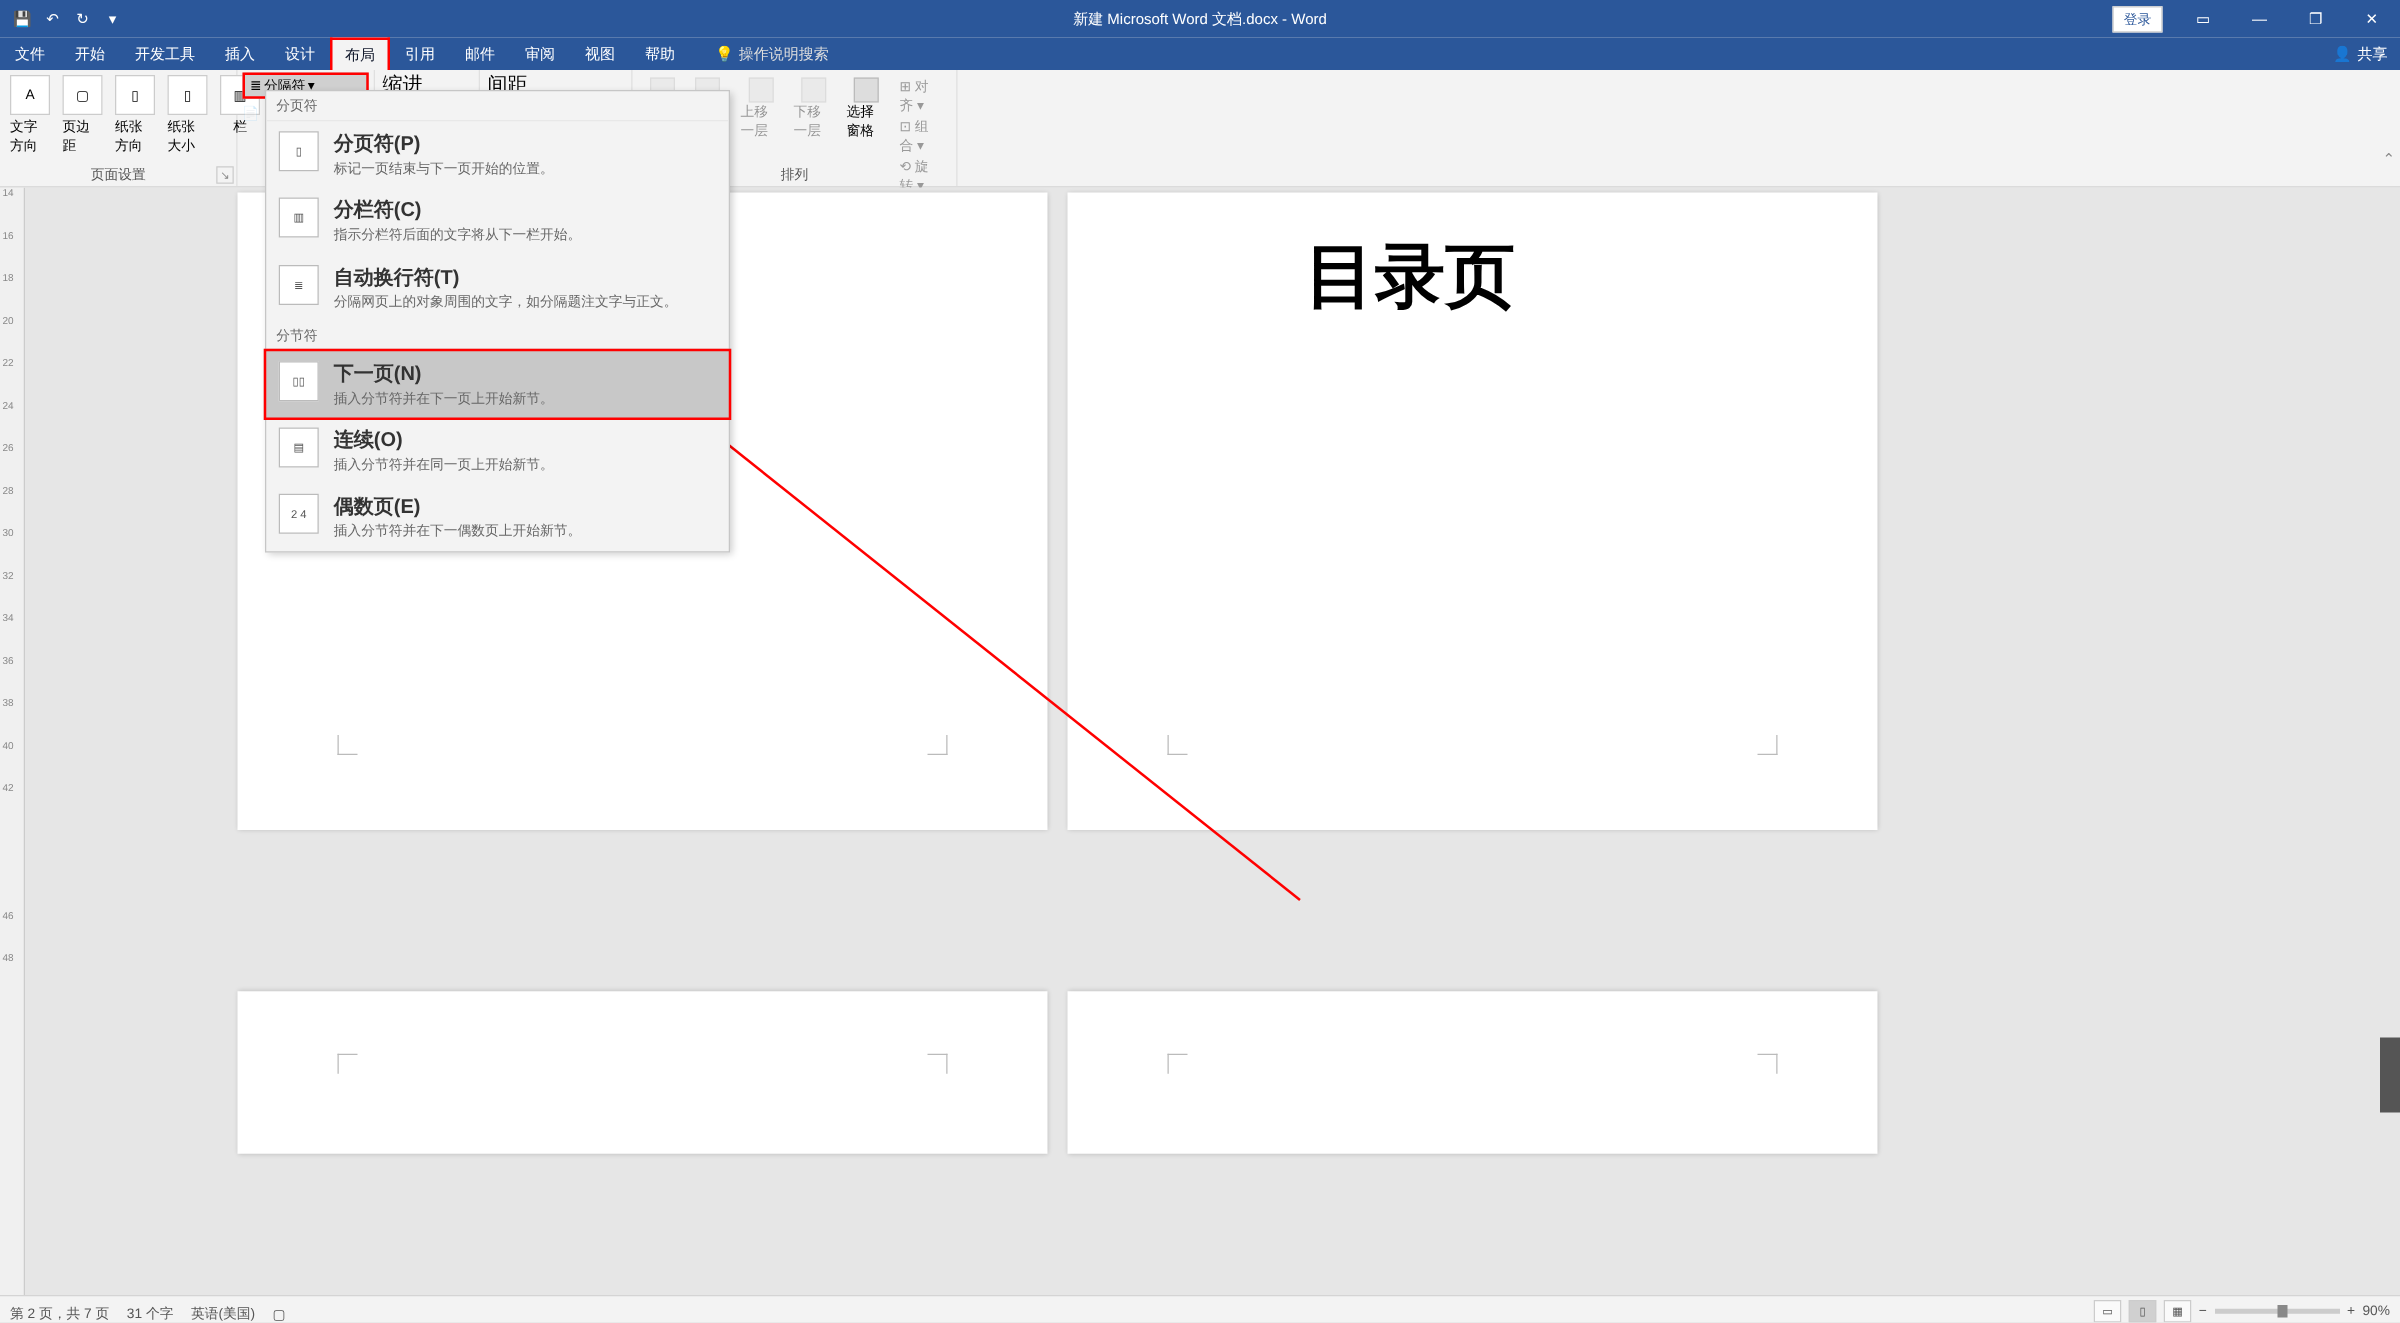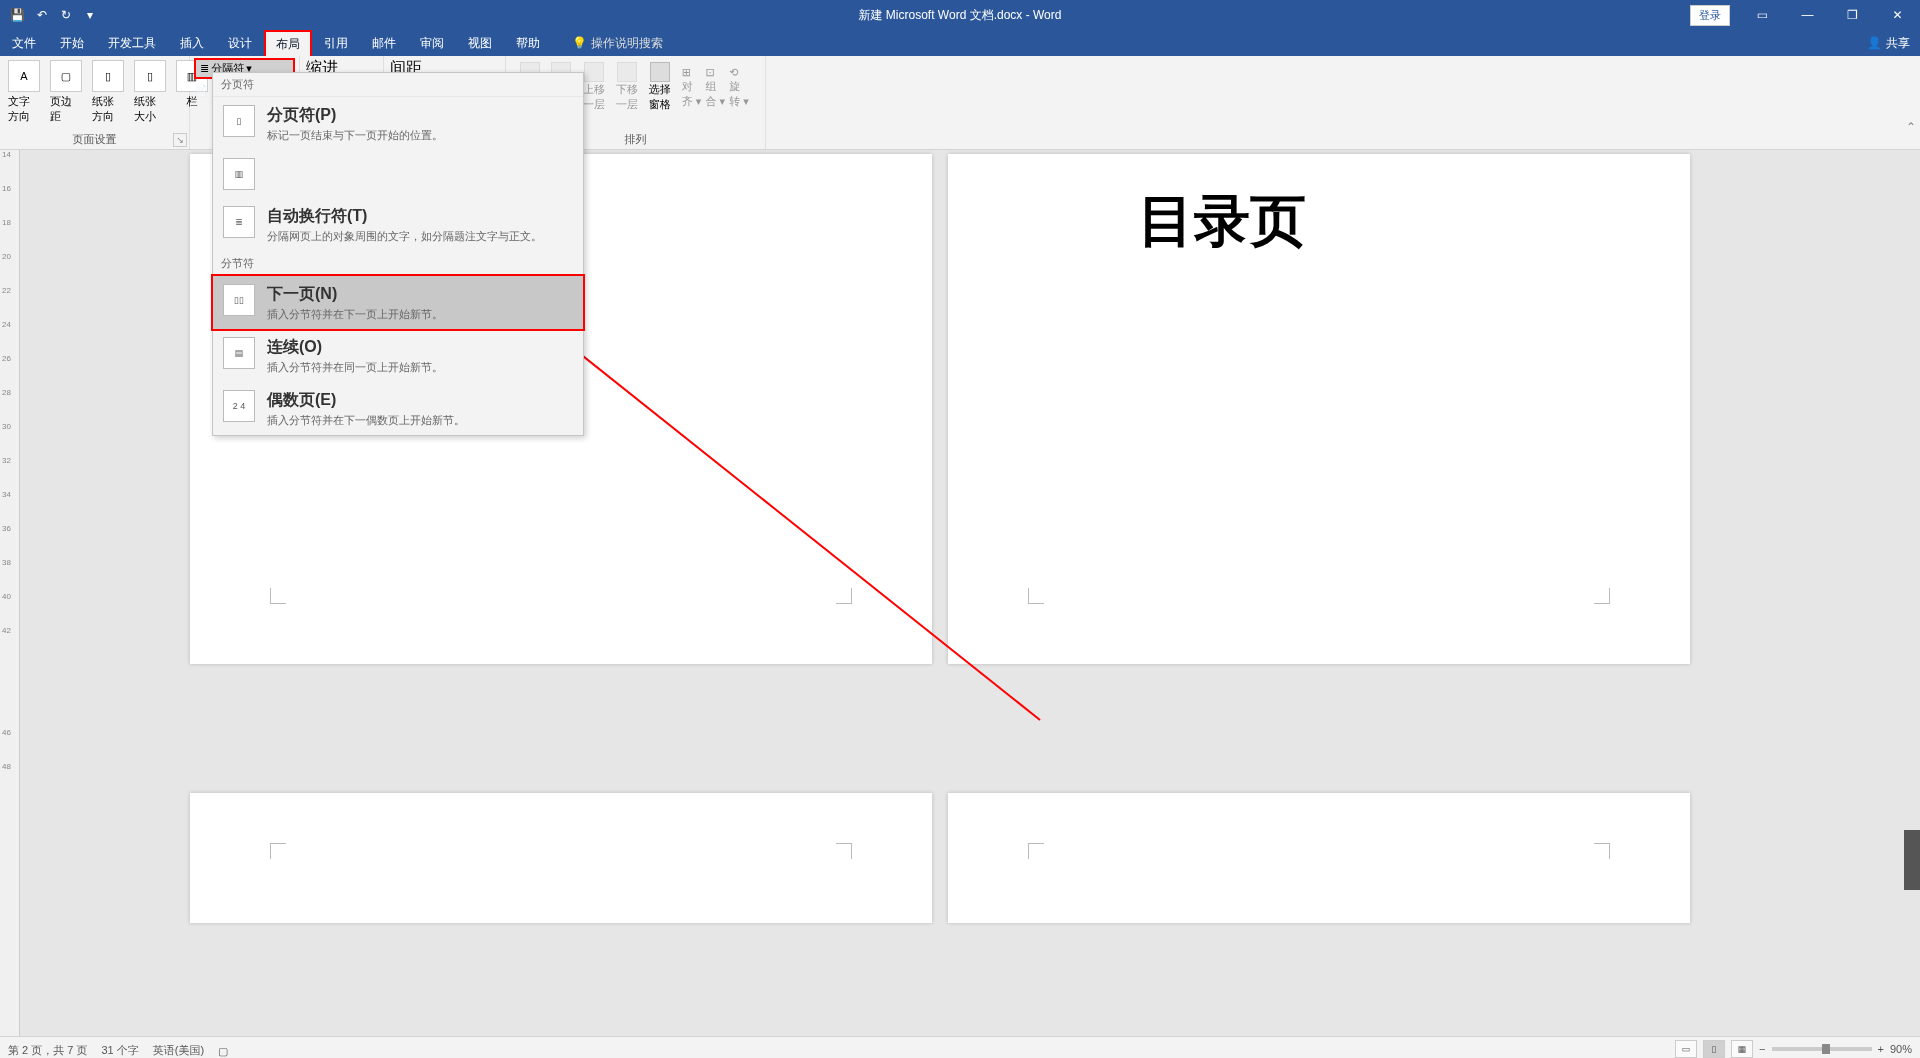--- a/index.html
+++ b/index.html
@@ -36,41 +36,41 @@
 .indent-spacing { padding: 2px 6px; }
 .indent-spacing .label-top { font-size: 16px; margin-bottom: 2px; }
 .spinner { display: flex; align-items: center; gap: 2px; }
 .spinner input { width: 44px; height: 18px; font-size: 11px; border: 1px solid #ccc; padding: 0 2px; }
 .spinner-btns { display: flex; flex-direction: column; }
 .spinner-btns div { width: 12px; height: 8px; border: 1px solid #ccc; font-size: 7px; line-height: 6px; text-align: center; background: #f9f9f9; }
 
 .arrange-group { display: flex; gap: 2px; padding: 2px 6px; }
 .arrange-btn { display: flex; flex-direction: column; align-items: center; opacity: 0.4; padding: 2px 4px; }
 .arrange-btn .ic { width: 20px; height: 20px; background: #ddd; border: 1px solid #bbb; }
-.arrange-side { display: flex; gap: 2px; font-size: 11px; color: #999; padding: 2px 4px; align-items: center; }
+.arrange-side { display: flex; flex-direction: column; gap: 2px; font-size: 11px; color: #999; padding: 2px 4px; }
 
 .dialog-launcher { position: absolute; bottom: 2px; right: 2px; width: 14px; height: 14px; border: 1px solid #ccc; font-size: 9px; text-align: center; line-height: 12px; color: #888; cursor: pointer; }
 
 
 .dropdown { position: absolute; left: 212px; top: 72px; width: 372px; background: #f3f3f3; border: 1px solid #c6c6c6; box-shadow: 2px 2px 6px rgba(0,0,0,0.2); z-index: 100; font-size: 12px; }
 .dd-header { padding: 4px 8px; color: #666; font-size: 11px; border-bottom: 1px solid #e8e8e8; }
 .dd-item { display: flex; padding: 8px 10px; gap: 12px; cursor: pointer; }
 .dd-item.highlighted { background: #c8c8c8; border: 2px solid #ff0000; margin: -2px; position: relative; z-index: 2; }
 .dd-icon { width: 32px; height: 32px; flex-shrink: 0; background: #fff; border: 1px solid #bbb; display: flex; align-items: center; justify-content: center; font-size: 9px; color: #555; }
 .dd-text { flex: 1; }
 .dd-title { font-weight: bold; font-size: 16px; color: #333; margin-bottom: 2px; }
 .dd-desc { font-size: 11px; color: #666; line-height: 1.3; }
 
 
 .doc-area { position: absolute; top: 150px; left: 0; right: 0; bottom: 22px; background: #e6e6e6; overflow: hidden; }
 .ruler-v { position: absolute; left: 0; top: 0; width: 20px; bottom: 0; background: #f0f0f0; border-right: 1px solid #ccc; font-size: 8px; color: #888; }
 .ruler-v-tick { position: absolute; left: 2px; font-size: 8px; }
 
 .pages-container { position: absolute; left: 190px; top: 0; right: 10px; bottom: 0; display: flex; flex-wrap: wrap; gap: 16px; padding-top: 4px; }
-.page { width: 742px; height: 510px; background: white; box-shadow: 0 0 4px rgba(0,0,0,0.2); position: relative; }
+.page { width: 648px; height: 510px; background: white; box-shadow: 0 0 4px rgba(0,0,0,0.2); position: relative; }
 .page.short { height: 130px; }
 .page-corner { position: absolute; width: 16px; height: 16px; border: 1px solid #bbb; }
 .page-corner.bl { bottom: 60px; left: 80px; border-right: none; border-top: none; }
 .page-corner.br { bottom: 60px; right: 80px; border-left: none; border-top: none; }
 .page-corner.tl2 { top: 50px; left: 80px; border-right: none; border-bottom: none; }
 .page-corner.tr2 { top: 50px; right: 80px; border-left: none; border-bottom: none; }
 .page-text { font-size: 56px; font-weight: bold; font-family: "SimSun", serif; position: absolute; }
 
 
 .arrow-svg { position: absolute; top: 150px; left: 0; width: 100%; height: 700px; z-index: 50; pointer-events: none; }
@@ -234,20 +234,24 @@
   <div class="dd-header">分页符</div>
   <div class="dd-item">
     <div class="dd-icon">▯</div>
     <div class="dd-text">
         <div class="dd-title">分页符(P)</div>
         <div class="dd-desc">标记一页结束与下一页开始的位置。</div>
       </div>
   </div>
   <div class="dd-item">
     <div class="dd-icon">▥</div>
+    <div class="dd-text">
+        <div class="dd-title">分栏符(C)</div>
+        <div class="dd-desc">指示分栏符后面的文字将从下一栏开始。</div>
+      </div>
   </div>
   <div class="dd-item">
     <div class="dd-icon">≣</div>
     <div class="dd-text">
         <div class="dd-title">自动换行符(T)</div>
         <div class="dd-desc">分隔网页上的对象周围的文字，如分隔题注文字与正文。</div>
       </div>
   </div>
   <div class="dd-header">分节符</div>
   <div class="dd-item highlighted">

